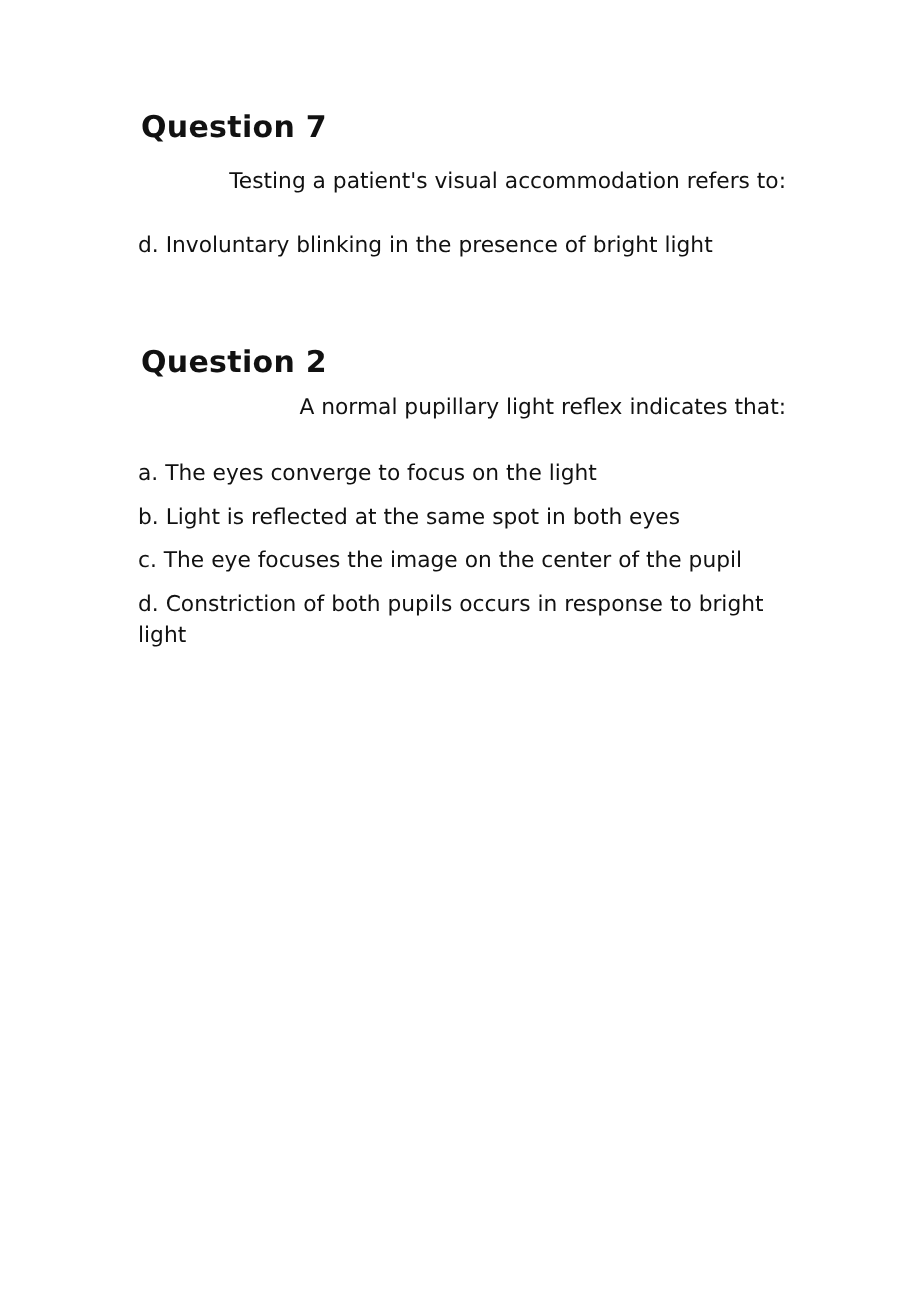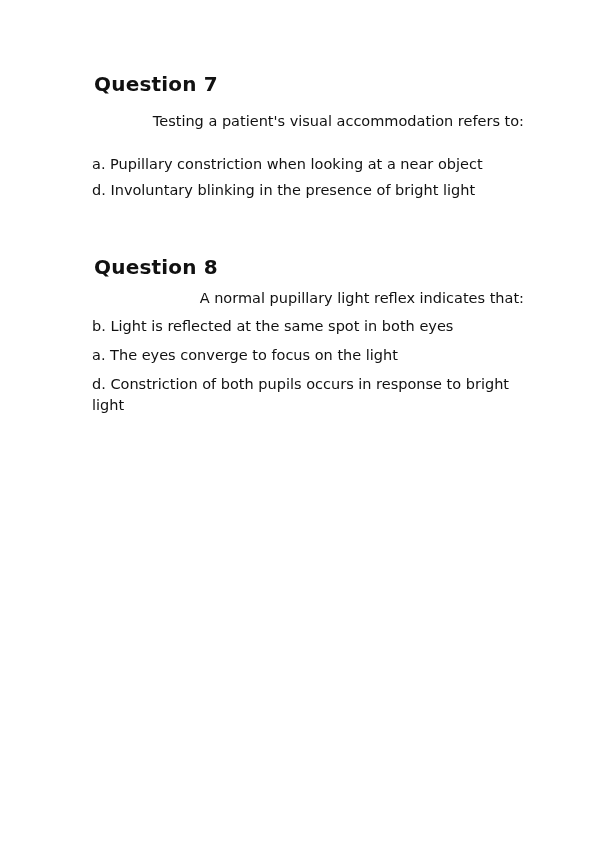--- a/index.html
+++ b/index.html
@@ -50,45 +50,45 @@
     color: #111111;
   }
   .block-spacer {
     height: 28px;
   }
   .q2-heading {
     margin-top: 0;
     margin-bottom: 10px;
   }
   .q2-stem {
-    margin-bottom: 8px;
+    margin-bottom: 24px;
   }
   .q2-option {
     margin-bottom: 8px;
   }
 </style>
 </head>
 <body>
 
 <div class="page">
 
   <div class="question-block">
     <h2 class="question-heading">Question 7</h2>
     <p class="question-stem">Testing a patient's visual accommodation refers to:</p>
     <ul class="option-list">
-      <li class="option-item">a. Pupillary constriction when looking at a near object</li>
       <li class="option-item">d. Involuntary blinking in the presence of bright light</li>
     </ul>
   </div>
 
   <div class="block-spacer"></div>
 
   <div class="question-block">
-    <h2 class="question-heading q2-heading">Question 8</h2>
+    <h2 class="question-heading q2-heading">Question 2</h2>
     <p class="question-stem q2-stem">A normal pupillary light reflex indicates that:</p>
     <ul class="option-list">
+      <li class="option-item q2-option">a. The eyes converge to focus on the light</li>
       <li class="option-item q2-option">b. Light is reflected at the same spot in both eyes</li>
-      <li class="option-item q2-option">a. The eyes converge to focus on the light</li>
+      <li class="option-item q2-option">c. The eye focuses the image on the center of the pupil</li>
       <li class="option-item q2-option">d. Constriction of both pupils occurs in response to bright light</li>
     </ul>
   </div>
 
 </div>
 
 </body></html>

